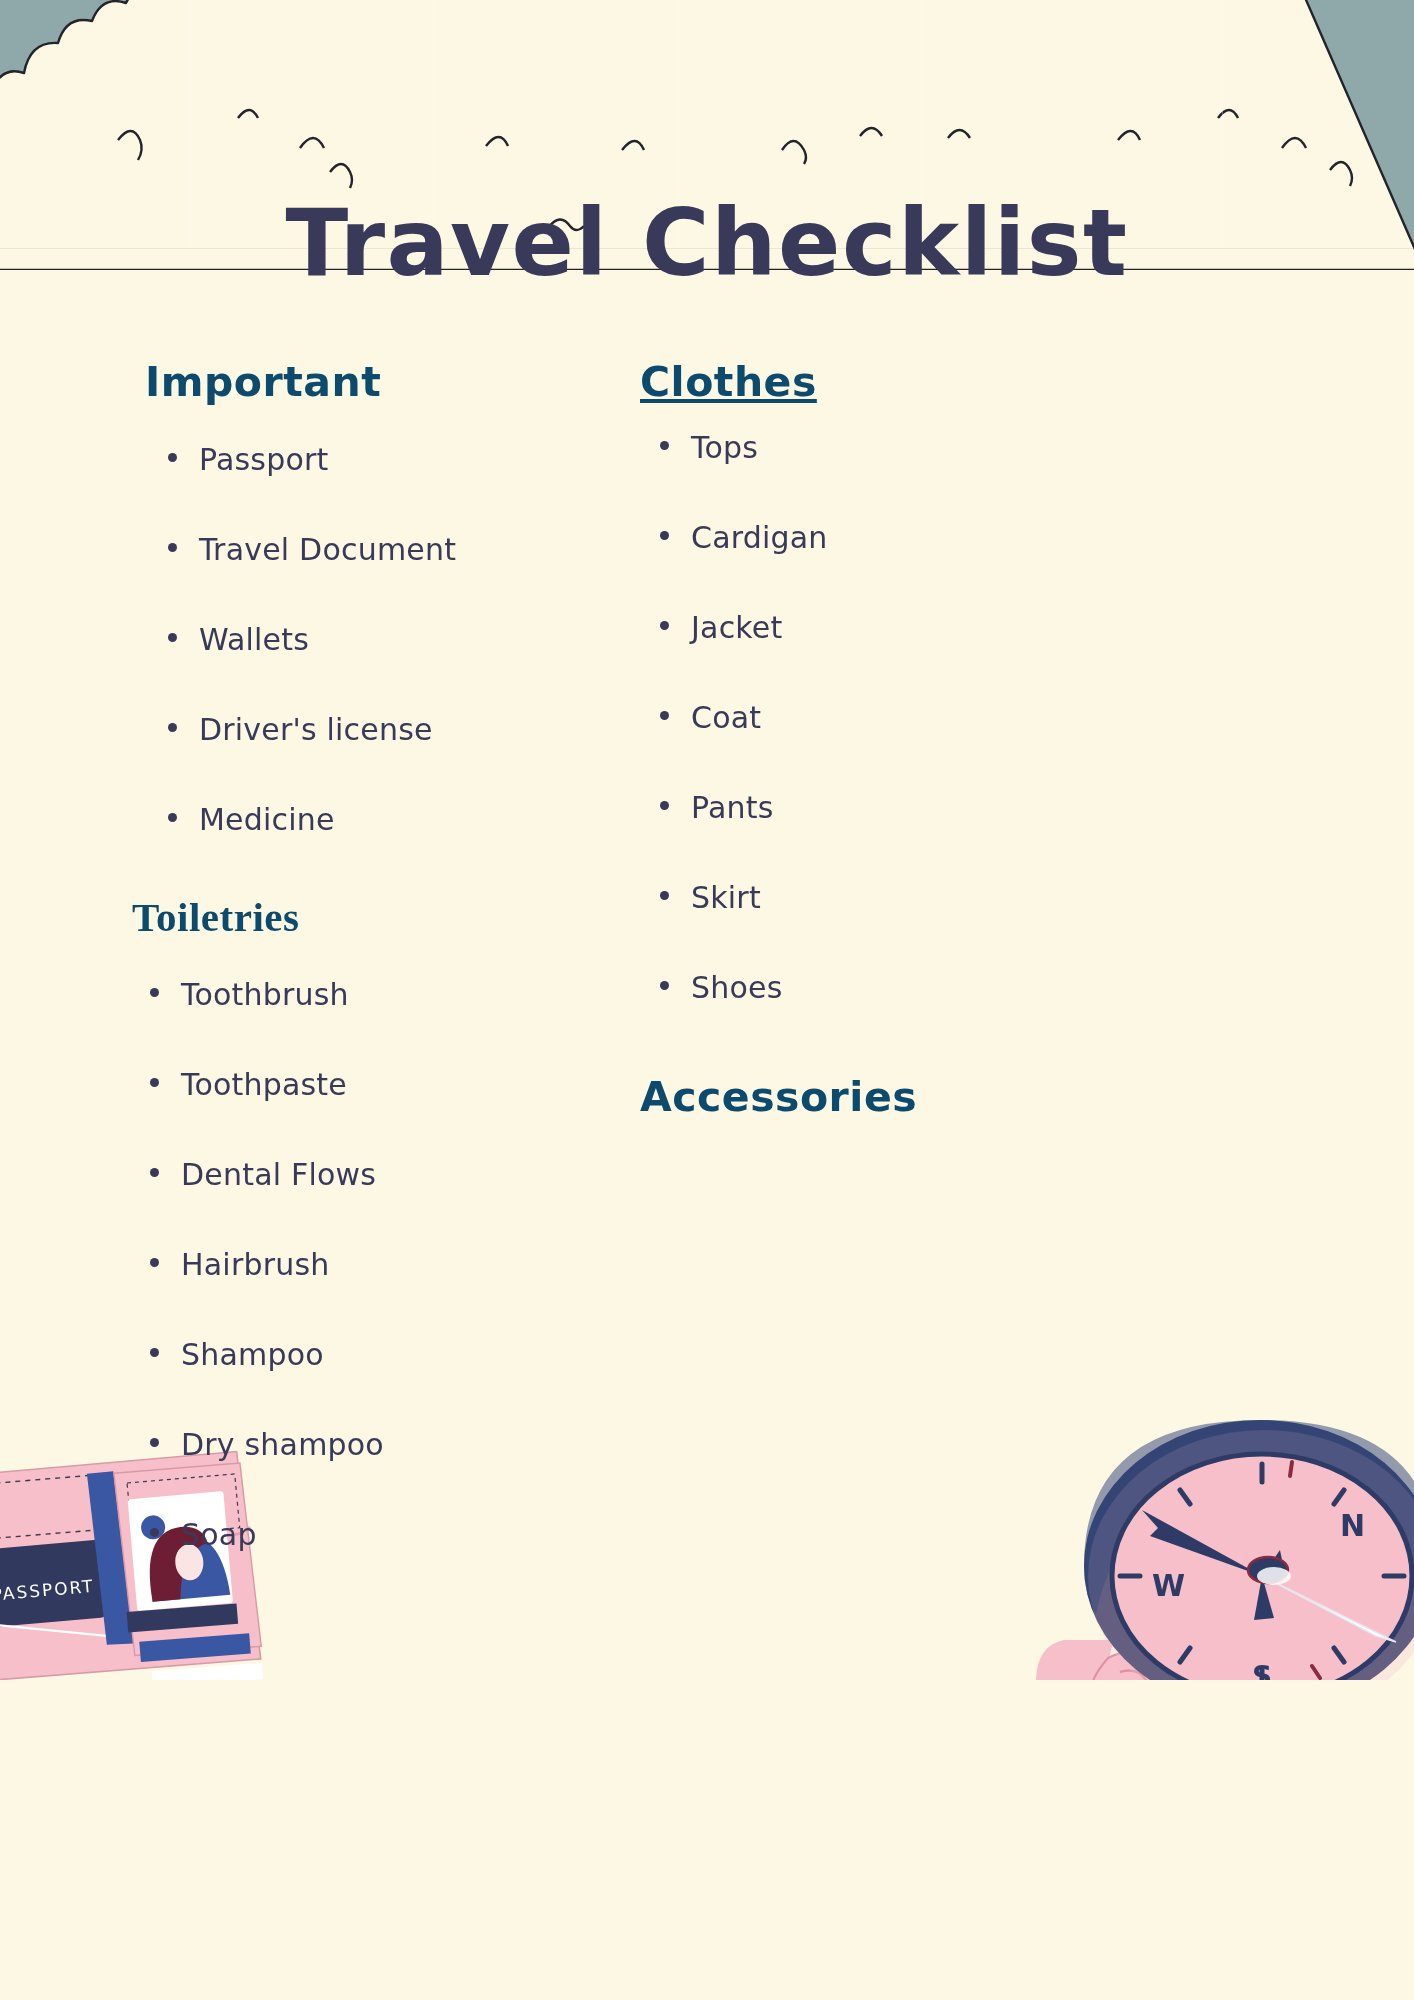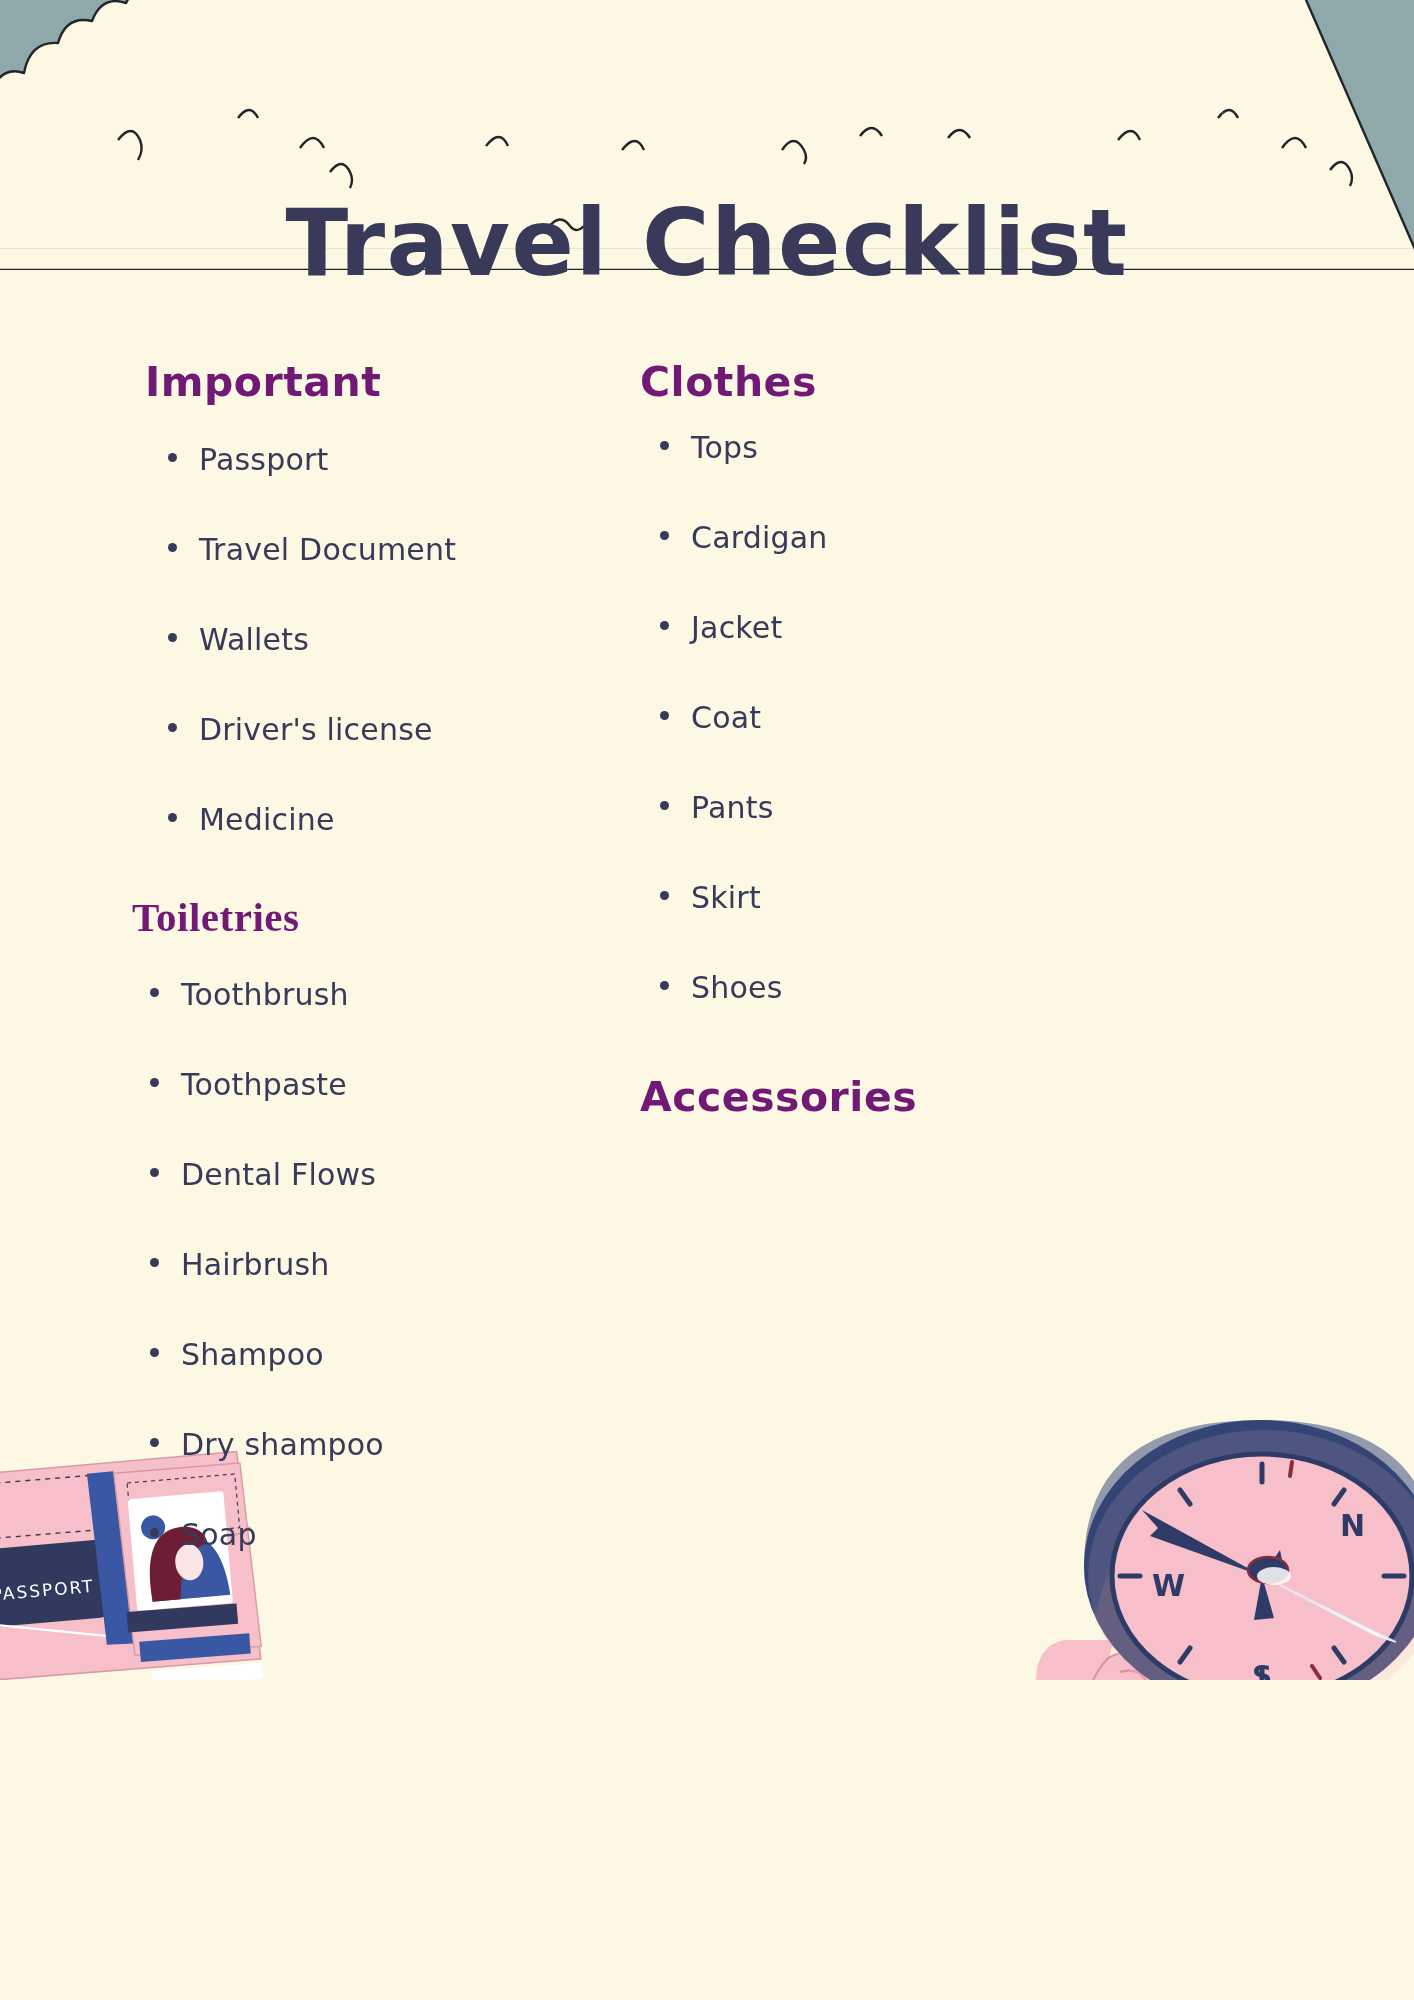--- a/index.html
+++ b/index.html
@@ -72,21 +72,21 @@
   }
   .column { position:absolute; top:0; }
   #col-left  { left:140px; width:520px; }
   #col-right { left:640px; width:520px; }
 
   .section { margin-bottom:0; }
   .section-title {
     font-family:"DejaVu Sans", sans-serif;
     font-weight:bold;
     font-size:41px;
-    color:#701a75;
+    color:#0c4a6e;
     letter-spacing:0.5px;
     line-height:1.1;
   }
   .items {
     list-style:none;
     margin:0;
     padding:0;
   }
   .item {
     display:flex;
@@ -111,21 +111,21 @@
   #sec-important .section-title { margin-left:5px; }
   #sec-important .items { margin-top:40px; margin-left:28px; }
   #sec-important .item { margin-bottom:60px; }
 
   #sec-toiletries { margin-top:45px; }
   #sec-toiletries .section-title { margin-left:-8px;font-family:Liberation Serif, serif; }
   #sec-toiletries .items { margin-top:40px; margin-left:10px; }
   #sec-toiletries .item { margin-bottom:60px; }
 
   
-  #sec-clothes .section-title { margin-left:0px; }
+  #sec-clothes .section-title { margin-left:0px;text-decoration:underline; }
   #sec-clothes .items { margin-top:28px; margin-left:20px; }
   #sec-clothes .item { margin-bottom:60px; }
 
   #sec-accessories { margin-top:72px; }
   #sec-accessories .section-title { margin-left:0px; }
   #sec-accessories .items { margin-top:40px; margin-left:20px; }
   #sec-accessories .item { margin-bottom:60px; }
 
   
   #passport-decor {

